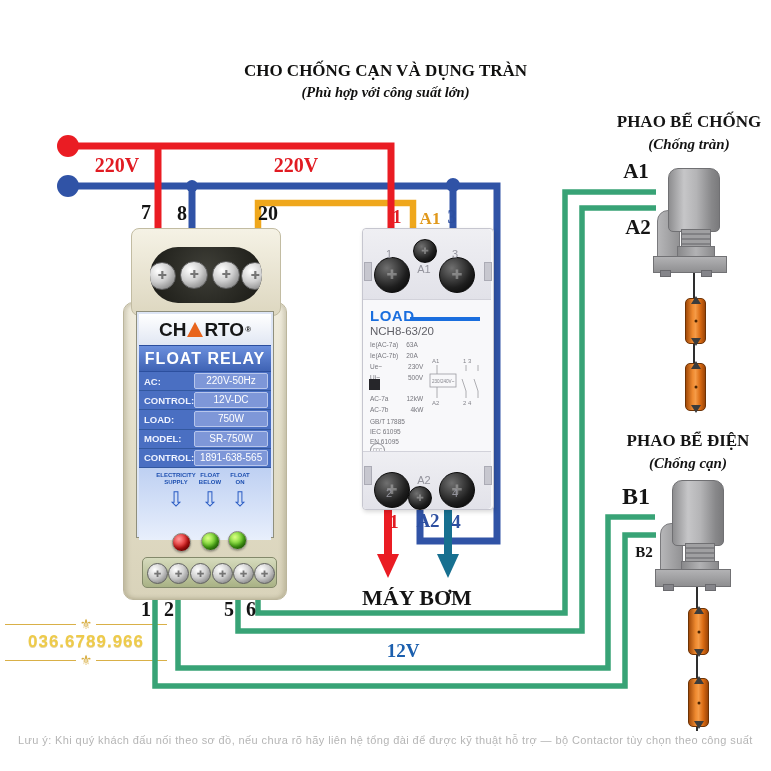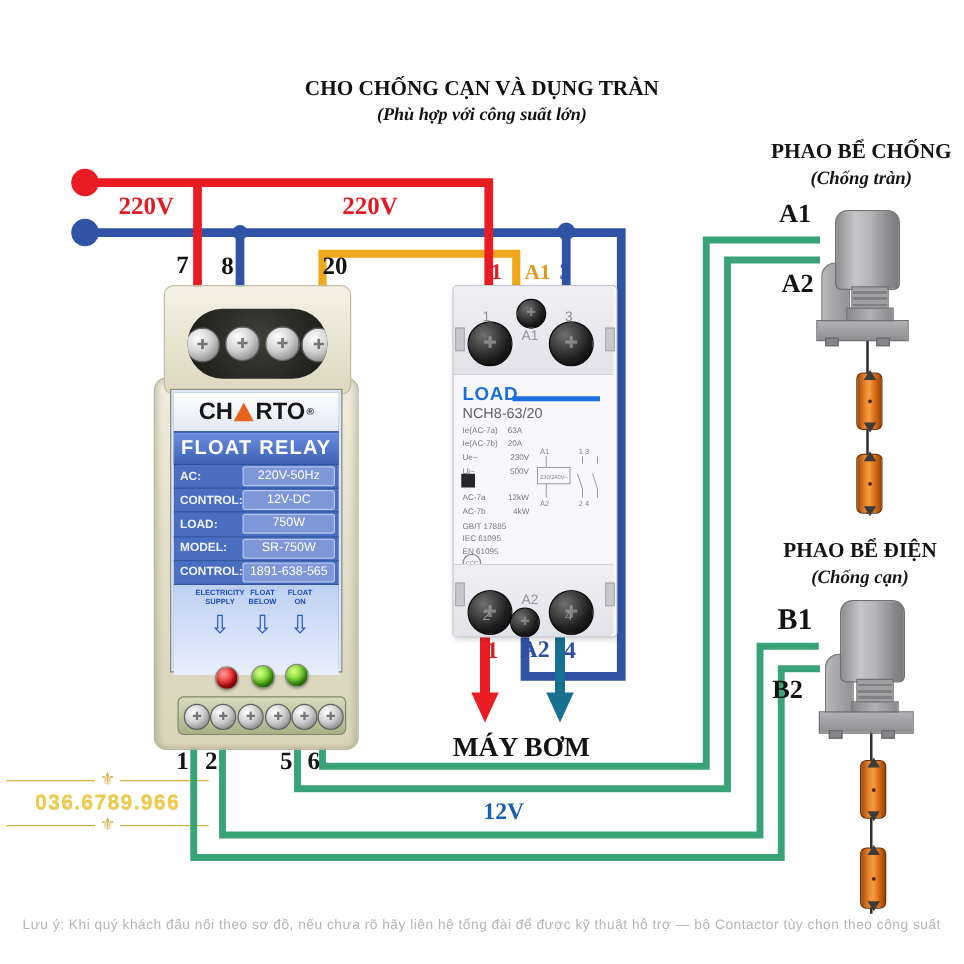--- a/index.html
+++ b/index.html
@@ -349,16 +349,16 @@
   <span class="lbl lab teal-blue" style="left:403px;top:650px;font-size:19px;">12V</span>
   <span class="lbl lab black" style="left:417px;top:598px;font-size:22px;">MÁY BƠM</span>
 
   <span class="lbl lab black" style="left:689px;top:121px;font-size:17px;">PHAO BỂ CHỐNG</span>
   <span class="lbl lab black" style="left:689px;top:144px;font-size:15px;font-style:italic;">(Chống tràn)</span>
   <span class="lbl lab black" style="left:636px;top:171px;font-size:21px;">A1</span>
   <span class="lbl lab black" style="left:638px;top:227px;font-size:21px;">A2</span>
   <span class="lbl lab black" style="left:688px;top:440px;font-size:17px;">PHAO BỂ ĐIỆN</span>
   <span class="lbl lab black" style="left:688px;top:463px;font-size:15px;font-style:italic;">(Chống cạn)</span>
   <span class="lbl lab black" style="left:636px;top:496px;font-size:24px;">B1</span>
-  <span class="lbl lab black" style="left:630px;top:552px;font-size:21px;">B2</span>
+  <span class="lbl lab black" style="left:644px;top:552px;font-size:15px;">B2</span>
 
   <div class="footnote">Lưu ý: Khi quý khách đấu nối theo sơ đồ, nếu chưa rõ hãy liên hệ tổng đài để được kỹ thuật hỗ trợ — bộ Contactor tùy chọn theo công suất</div>
 </div>
 
 </body></html>

